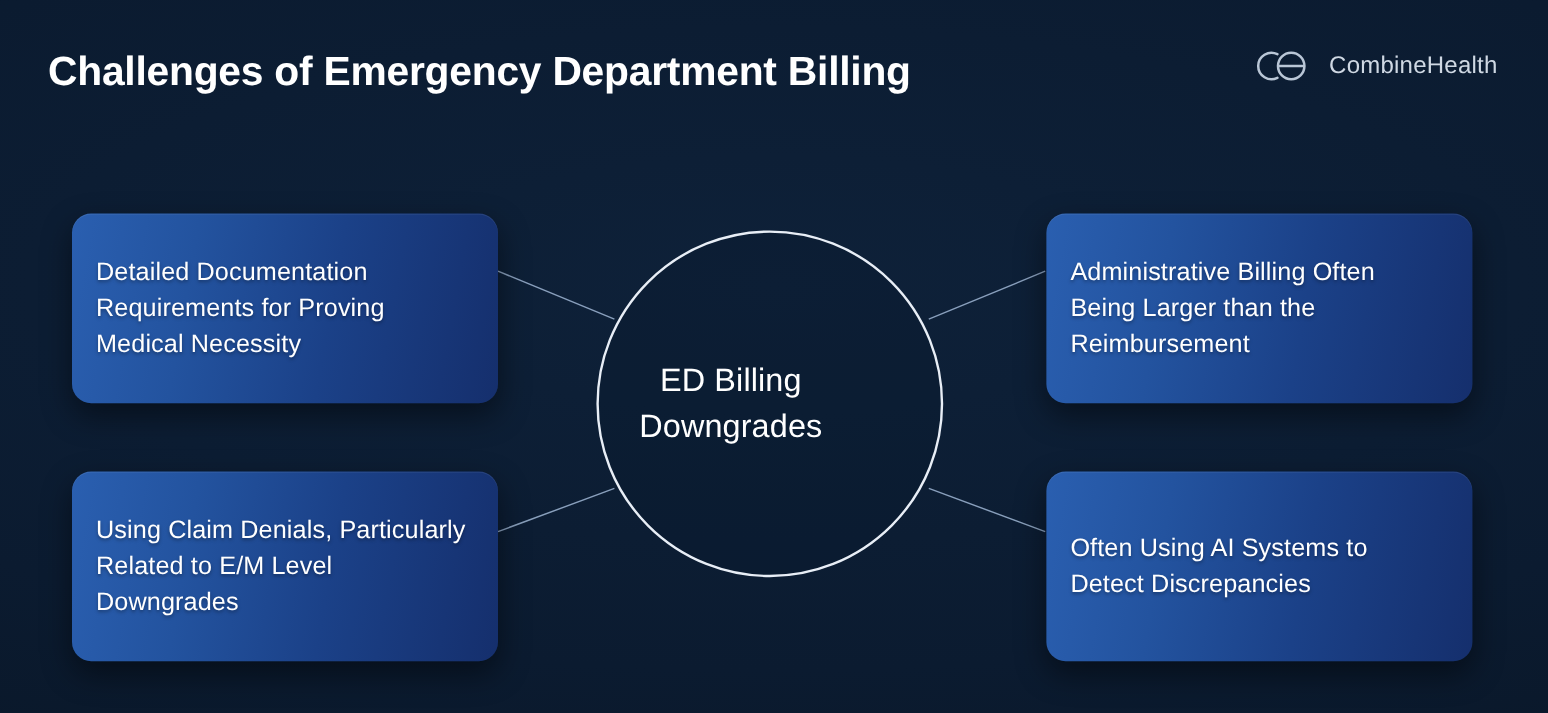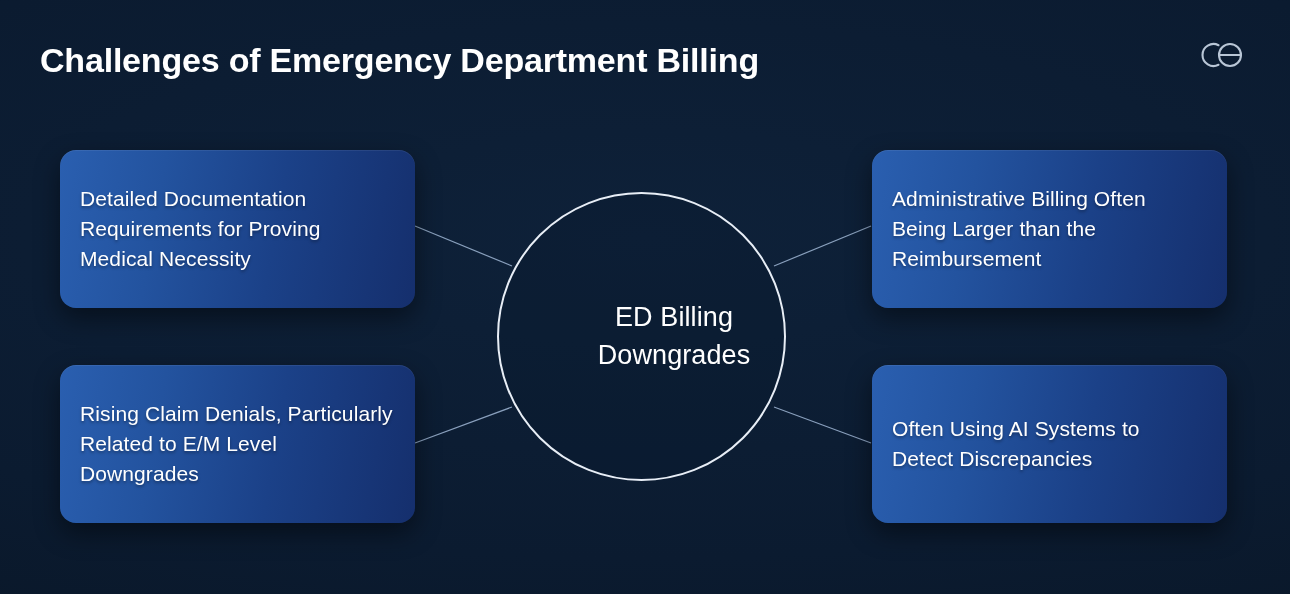--- a/index.html
+++ b/index.html
@@ -78,21 +78,21 @@
     position: absolute;
     left: 497px;
     top: 192px;
     width: 289px;
     height: 289px;
     border-radius: 50%;
     border: 2.5px solid #e8eef6;
     background: rgba(10, 26, 46, 0.35);
     display: flex;
     align-items: center;
-    justify-content: flex-end;
+    justify-content: flex-start;
     text-align: center;
   }
   .hub-label {
     font-size: 27px;
     line-height: 1.38;
     font-weight: 400;
     color: #ffffff;
     letter-spacing: 0.1px;
     width: 220px;
   }
@@ -102,20 +102,21 @@
     position: absolute;
     width: 355px;
     height: 158px;
     border-radius: 16px;
     background: linear-gradient(100deg, #2a5fb0 0%, #23539f 28%, #1b4188 60%, #152f6d 100%);
     box-shadow: 0 10px 26px rgba(0, 0, 0, 0.45),
                 inset 0 1px 0 rgba(255, 255, 255, 0.07);
     display: flex;
     align-items: center;
     padding: 0 22px 0 20px;
+    margin-top: 28px;
   }
   .card-text {
     font-size: 21px;
     line-height: 1.42;
     font-weight: 400;
     color: #ffffff;
     text-shadow: 0 2px 3px rgba(0, 0, 0, 0.35);
     letter-spacing: 0.1px;
   }
 
@@ -130,20 +131,21 @@
 <div class="slide">
 
   <h1 class="page-title">Challenges of Emergency Department Billing</h1>
 
   <div class="brand">
     <svg class="brand-mark" viewBox="0 0 50 30">
       <path d="M20.5 5.2 A11 11 0 1 0 20.5 24.8" fill="none" stroke="#b9c6d6" stroke-width="2.1" stroke-linecap="round"></path>
       <circle cx="32" cy="15" r="11" fill="none" stroke="#b9c6d6" stroke-width="2.1"></circle>
       <line x1="21.5" y1="15" x2="42.6" y2="15" stroke="#b9c6d6" stroke-width="2.1" stroke-linecap="round"></line>
     </svg>
+    <span class="brand-name">CombineHealth</span>
   </div>
 
   <svg class="connectors" viewBox="0 0 1290 594">
     <g stroke="#9fb6d4" stroke-width="1.2" fill="none" opacity="0.85">
       <line x1="415" y1="226" x2="512" y2="266"></line>
       <line x1="871" y1="226" x2="774" y2="266"></line>
       <line x1="415" y1="443" x2="512" y2="407"></line>
       <line x1="871" y1="443" x2="774" y2="407"></line>
     </g>
   </svg>
@@ -157,20 +159,20 @@
 
   <div class="card card-tl">
     <span class="card-text">Detailed Documentation Requirements for Proving Medical Necessity</span>
   </div>
 
   <div class="card card-tr">
     <span class="card-text">Administrative Billing Often Being Larger than the Reimbursement</span>
   </div>
 
   <div class="card card-bl">
-    <span class="card-text">Rising Claim Denials, Particularly Related to E/M Level Downgrades</span>
+    <span class="card-text">Using Claim Denials, Particularly Related to E/M Level Downgrades</span>
   </div>
 
   <div class="card card-br">
     <span class="card-text">Often Using AI Systems to Detect Discrepancies</span>
   </div>
 
 </div>
 
 </body></html>

